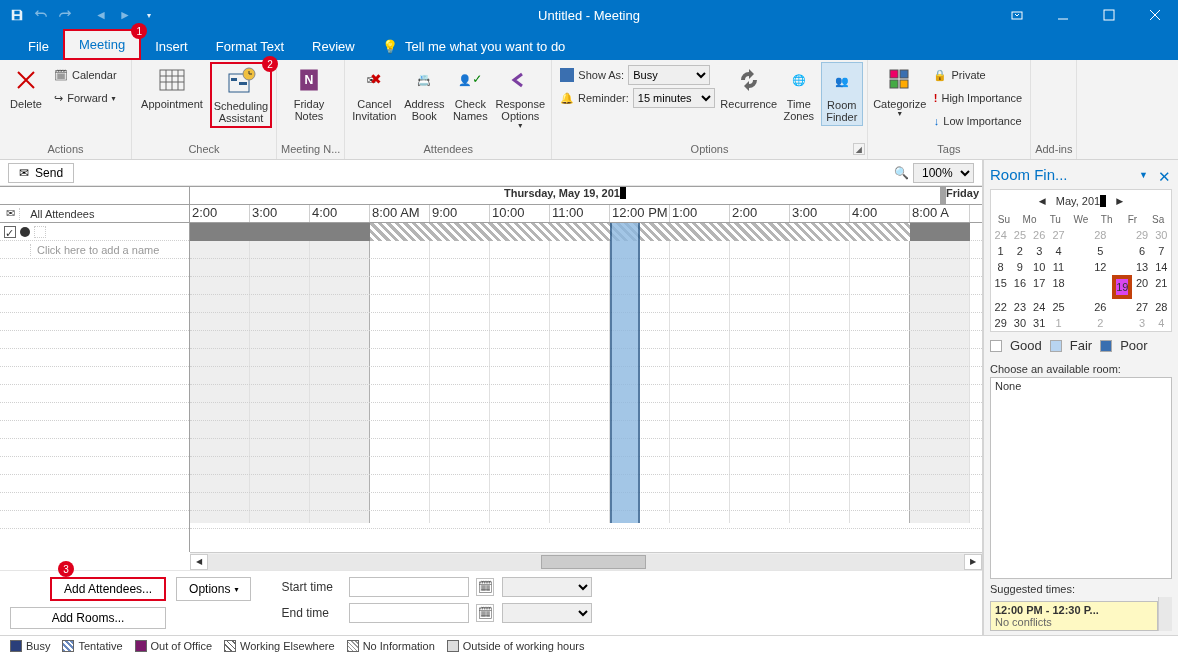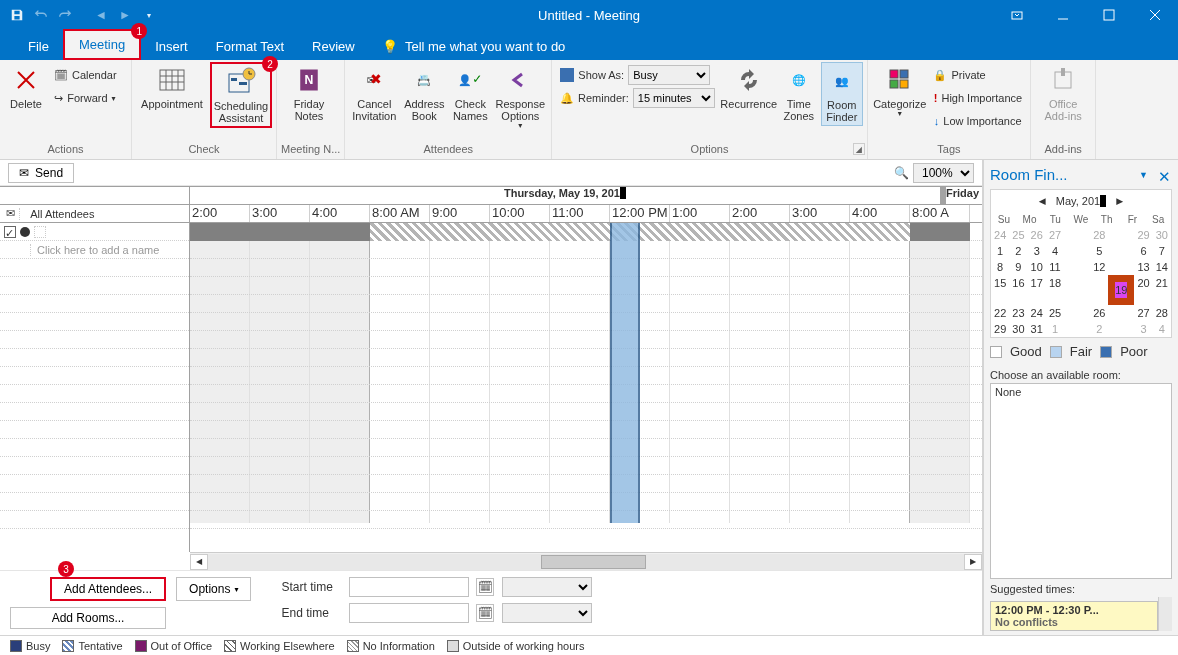--- a/index.html
+++ b/index.html
@@ -94,28 +94,28 @@
 .rf-title { display: flex; align-items: center; color: #0173c7; font-size: 15px; padding: 2px 0 6px; }
 .rf-title .sp { flex: 1; }
 .rf-close { cursor: pointer; width: 14px; height: 14px; }
 .calendar { background: #fff; border: 1px solid #d4d4d4; font-size: 11px; }
 .cal-hdr { display: flex; align-items: center; justify-content: center; gap: 10px; height: 22px; }
 .cal-nav { cursor: pointer; font-size: 9px; }
 .cal-grid { display: grid; grid-template-columns: repeat(7, 1fr); text-align: center; }
 .cal-grid .dh { color: #666; font-size: 10px; padding: 2px 0; }
 .cal-grid .d { padding: 2px 0; cursor: pointer; }
 .cal-grid .d.gray { color: #aaa; }
-.cal-grid .d.today { border: 7px solid #c2410c; background: #d946ef; margin-left: 44px; }
+.cal-grid .d.today { border: 4px solid #c2410c; background: #d946ef; margin-left: 44px; }
 .cal-legend { display: flex; gap: 8px; font-size: 13px; padding: 6px 0; align-items: center; }
 .cal-legend .sw2 { width: 12px; height: 12px; border: 1px solid #aaa; }
 .rf-label { font-size: 11px; margin: 4px 0 2px; }
 .rf-roomlist { flex: 1; border: 1px solid #c0c0c0; background: #fff; padding: 2px 4px; font-size: 11px; min-height: 140px; }
 .rf-suggested { border: 1px solid #c0c0c0; background: #fef9c3; margin-top: 4px; padding: 2px 4px; font-size: 11px; }
 .rf-suggested .st-time { font-weight: bold; }
-.rf-suggested .st-conf { color: #666; font-weight: bold; }
+.rf-suggested .st-conf { color: #666; }
 .vscroll-hint { width: 14px; background: #e8e8e8; border-left: 1px solid #ccc; }
 
 select.ribbon-select { border: 1px solid #c0c0c0; font-size: 11px; height: 20px; }
 </style>
 </head>
 <body>
 
 <div class="titlebar">
   <div class="qt-buttons">
     <div class="qt-btn">
@@ -343,31 +343,20 @@
         <div class="rbtn-small">
             <span style="color:#06c">↓</span>
             <span>Low Importance</span>
           </div>
       </div>
     </div>
     <div class="rgroup-label">Tags</div>
   </div>
 
   <div class="rgroup">
-    <div class="rgroup-body">
-      <div class="rbtn-large" style="color:#999">
-        <div class="ico">
-            <svg viewBox="0 0 24 24" width="24" height="24">
-              <rect x="4" y="4" width="16" height="16" fill="none" stroke="#aaa"></rect>
-              <rect x="10" y="0" width="4" height="8" fill="#aaa"></rect>
-            </svg>
-          </div>
-        <span>Office Add-ins</span>
-      </div>
-    </div>
     <div class="rgroup-label">Add-ins</div>
   </div>
 </div>
 
 <div class="content">
   <div class="sched-left">
     <div class="sched-toolbar">
       <button class="send-btn">
           <span>✉</span>
           <span>Send</span>

